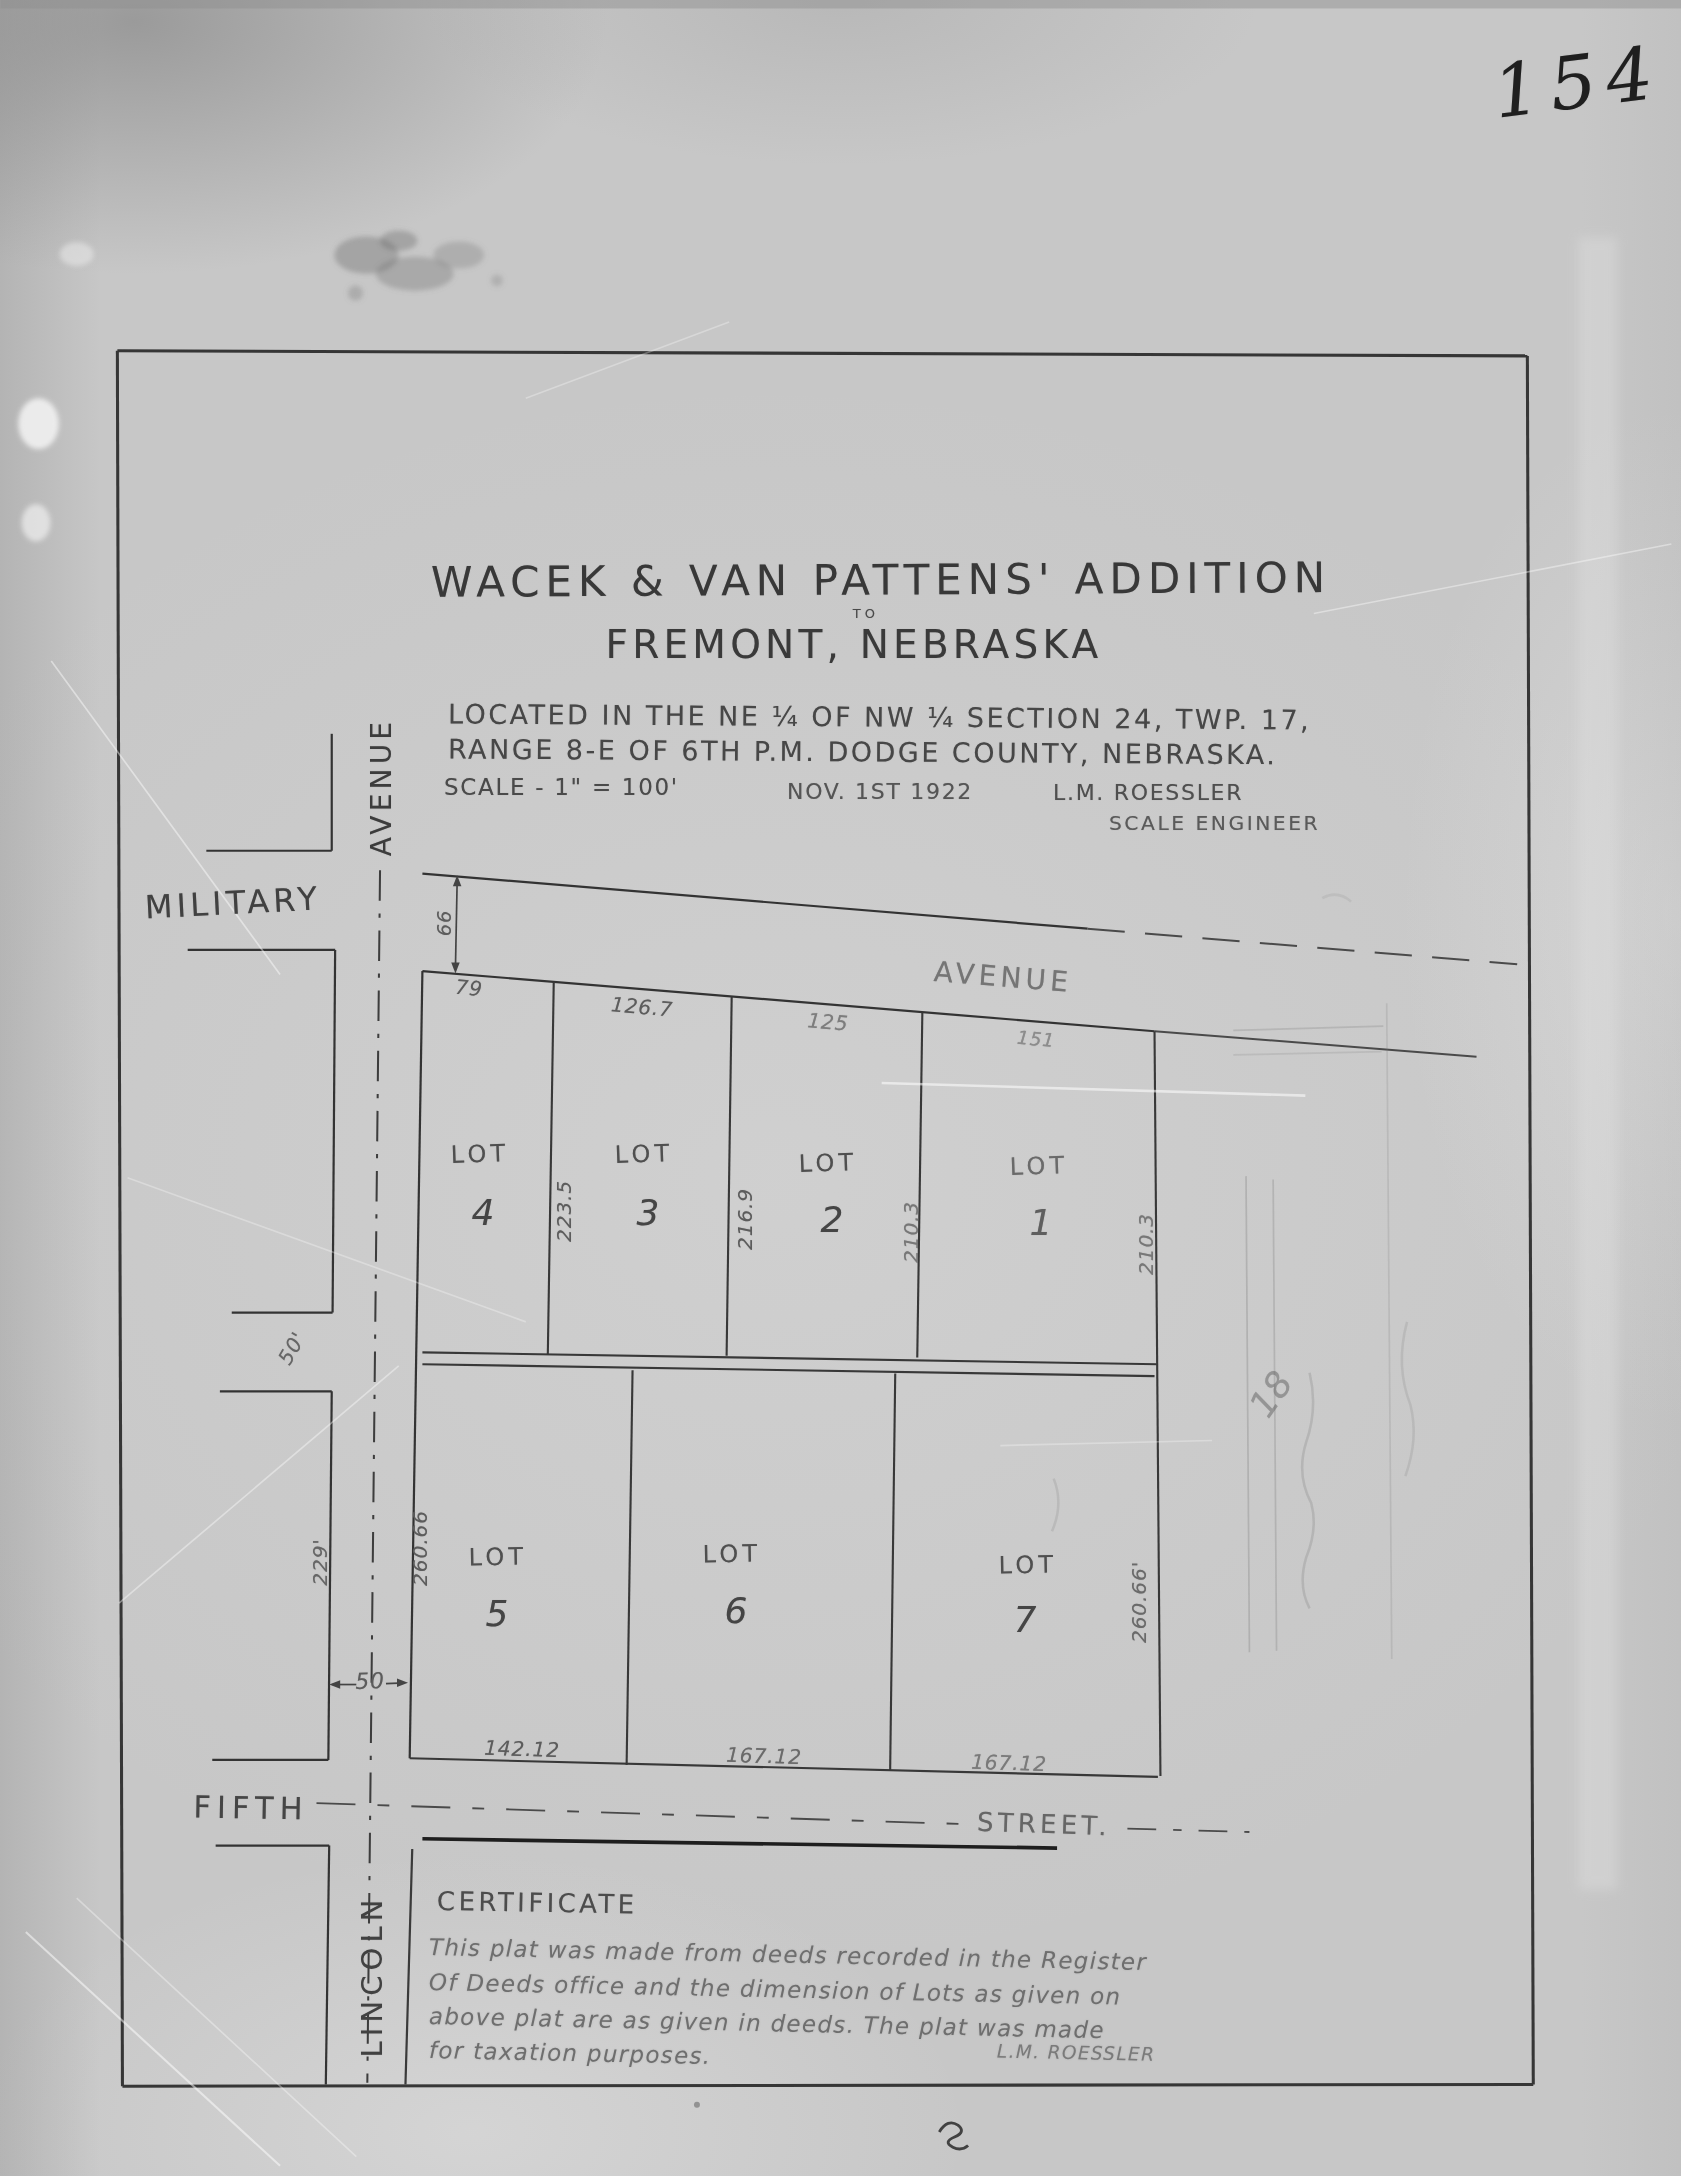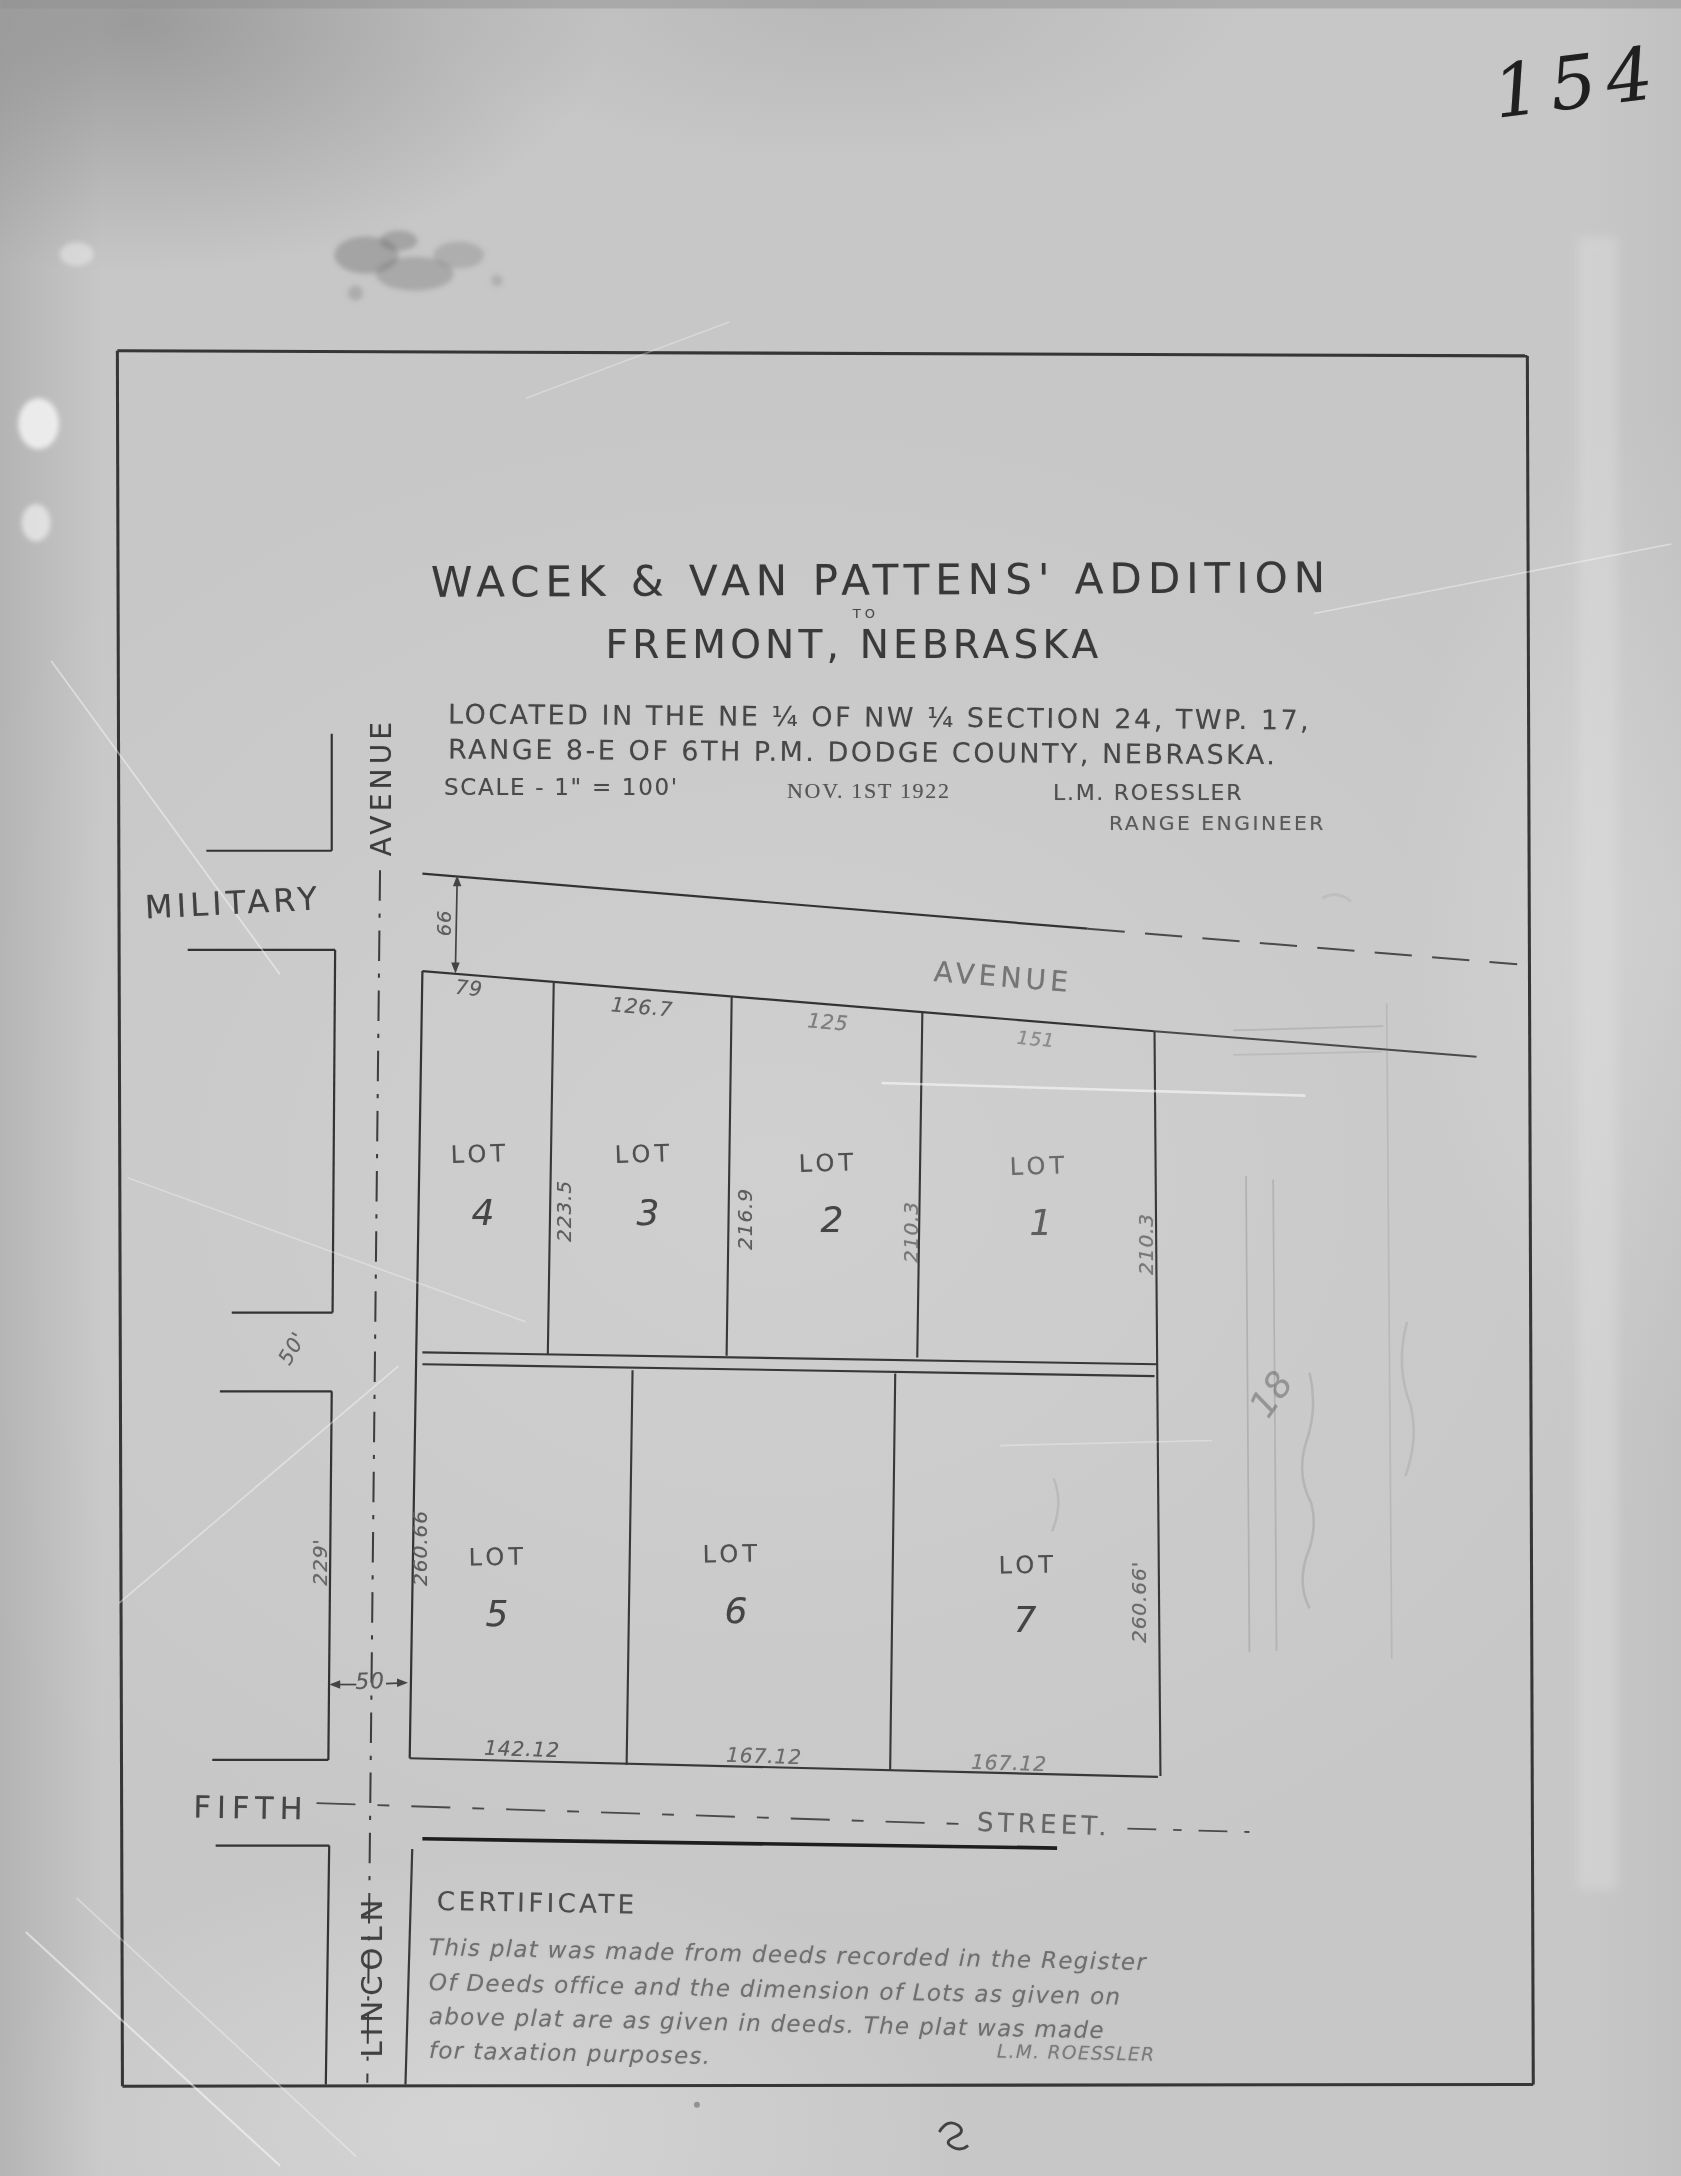--- a/index.html
+++ b/index.html
@@ -152,23 +152,23 @@
 
   <div class="lbl" style="left:1578px;top:82px;transform:translate(-50%,-50%) rotate(-7deg);
               font-family:'DejaVu Serif',serif;font-style:italic;font-size:73px;letter-spacing:10.2px;color:#1f1f1f;">154</div>
 
   <div class="lbl" style="left:881px;top:580px;transform:translate(-50%,-50%) rotate(-0.3deg);font-size:42px;letter-spacing:6px;color:#383838;">WACEK &amp; VAN PATTENS' ADDITION</div>
   <div class="lbl" style="left:866px;top:613px;transform:translate(-50%,-50%);font-size:13px;letter-spacing:4.2px;color:#4a4a4a;">TO</div>
   <div class="lbl" style="left:854px;top:644px;transform:translate(-50%,-50%);font-size:39px;letter-spacing:4.2px;color:#3a3a3a;">FREMONT, NEBRASKA</div>
   <div class="lbl" style="left:448px;top:714px;transform:translate(0,-50%) rotate(0.4deg);transform-origin:left center;font-size:27px;letter-spacing:2.5px;color:#474747;">LOCATED IN THE NE ¼ OF NW ¼ SECTION 24, TWP. 17,</div>
   <div class="lbl" style="left:448px;top:749px;transform:translate(0,-50%) rotate(0.4deg);transform-origin:left center;font-size:27px;letter-spacing:2.5px;color:#474747;">RANGE 8-E OF 6TH P.M. DODGE COUNTY, NEBRASKA.</div>
   <div class="lbl" style="left:444px;top:787px;transform:translate(0,-50%);font-size:23px;letter-spacing:1.7px;color:#4a4a4a;">SCALE - 1" = 100'</div>
-  <div class="lbl" style="left:787px;top:791px;transform:translate(0,-50%);font-size:22px;letter-spacing:1.7px;color:#555;font-family:Liberation Serif, serif;">NOV. 1ST 1922</div>
+  <div class="lbl" style="left:787px;top:791px;transform:translate(0,-50%);font-size:22px;letter-spacing:1.7px;color:#555;">NOV. 1ST 1922</div>
   <div class="lbl" style="left:1053px;top:792px;transform:translate(0,-50%);font-size:22px;letter-spacing:1.7px;color:#4f4f4f;">L.M. ROESSLER</div>
-  <div class="lbl" style="left:1109px;top:823px;transform:translate(0,-50%);font-size:20.3px;letter-spacing:2.5px;color:#5a5a5a;">RANGE ENGINEER</div>
+  <div class="lbl" style="left:1109px;top:823px;transform:translate(0,-50%);font-size:20.3px;letter-spacing:2.5px;color:#5a5a5a;">SCALE ENGINEER</div>
 
   <div class="lbl" style="left:233px;top:903px;transform:translate(-50%,-50%) rotate(-3deg);font-size:32px;letter-spacing:4.2px;color:#414141;">MILITARY</div>
   <div class="lbl" style="left:1003px;top:977px;transform:translate(-50%,-50%) rotate(4.5deg);font-size:28px;letter-spacing:4.2px;color:#757575;">AVENUE</div>
   <div class="lbl" style="left:381px;top:787px;transform:translate(-50%,-50%) rotate(-90deg);font-size:28px;letter-spacing:4.2px;color:#3c3c3c;">AVENUE</div>
   <div class="lbl" style="left:372px;top:1976px;transform:translate(-50%,-50%) rotate(-90deg);font-size:29px;letter-spacing:5.1px;color:#414141;">LINCOLN</div>
   <div class="lbl" style="left:251px;top:1808px;transform:translate(-50%,-50%) rotate(1deg);font-size:30.5px;letter-spacing:6px;color:#454545;">FIFTH</div>
   <div class="lbl" style="left:1044px;top:1824px;transform:translate(-50%,-50%) rotate(2deg);font-size:26px;letter-spacing:4.2px;color:#666;">STREET.</div>
 
   <div class="lbl lotname" style="left:480px;top:1154px;transform:translate(-50%,-50%) rotate(-2deg);">LOT</div>
   <div class="lbl lotnum" style="left:483px;top:1212px;transform:translate(-50%,-50%);">4</div>

